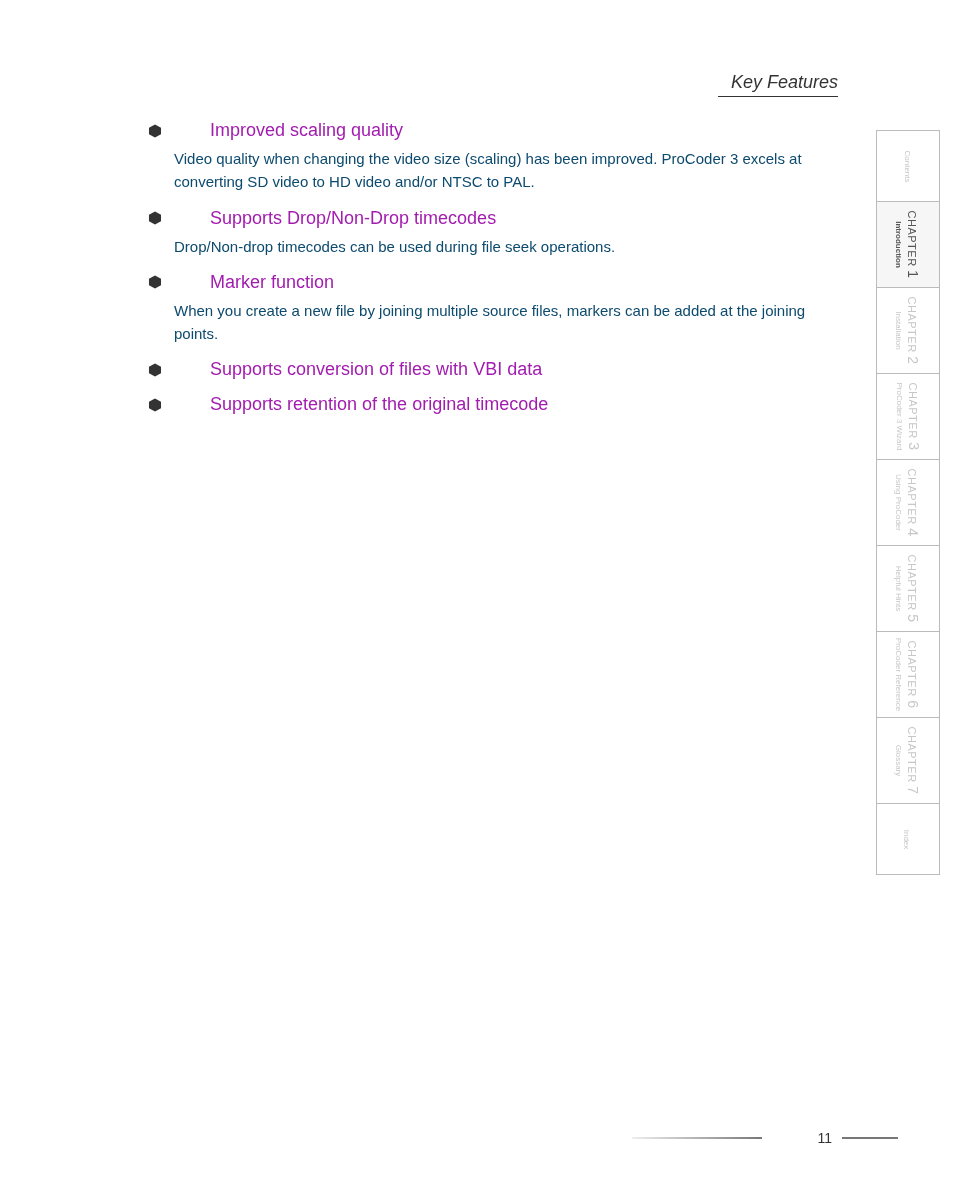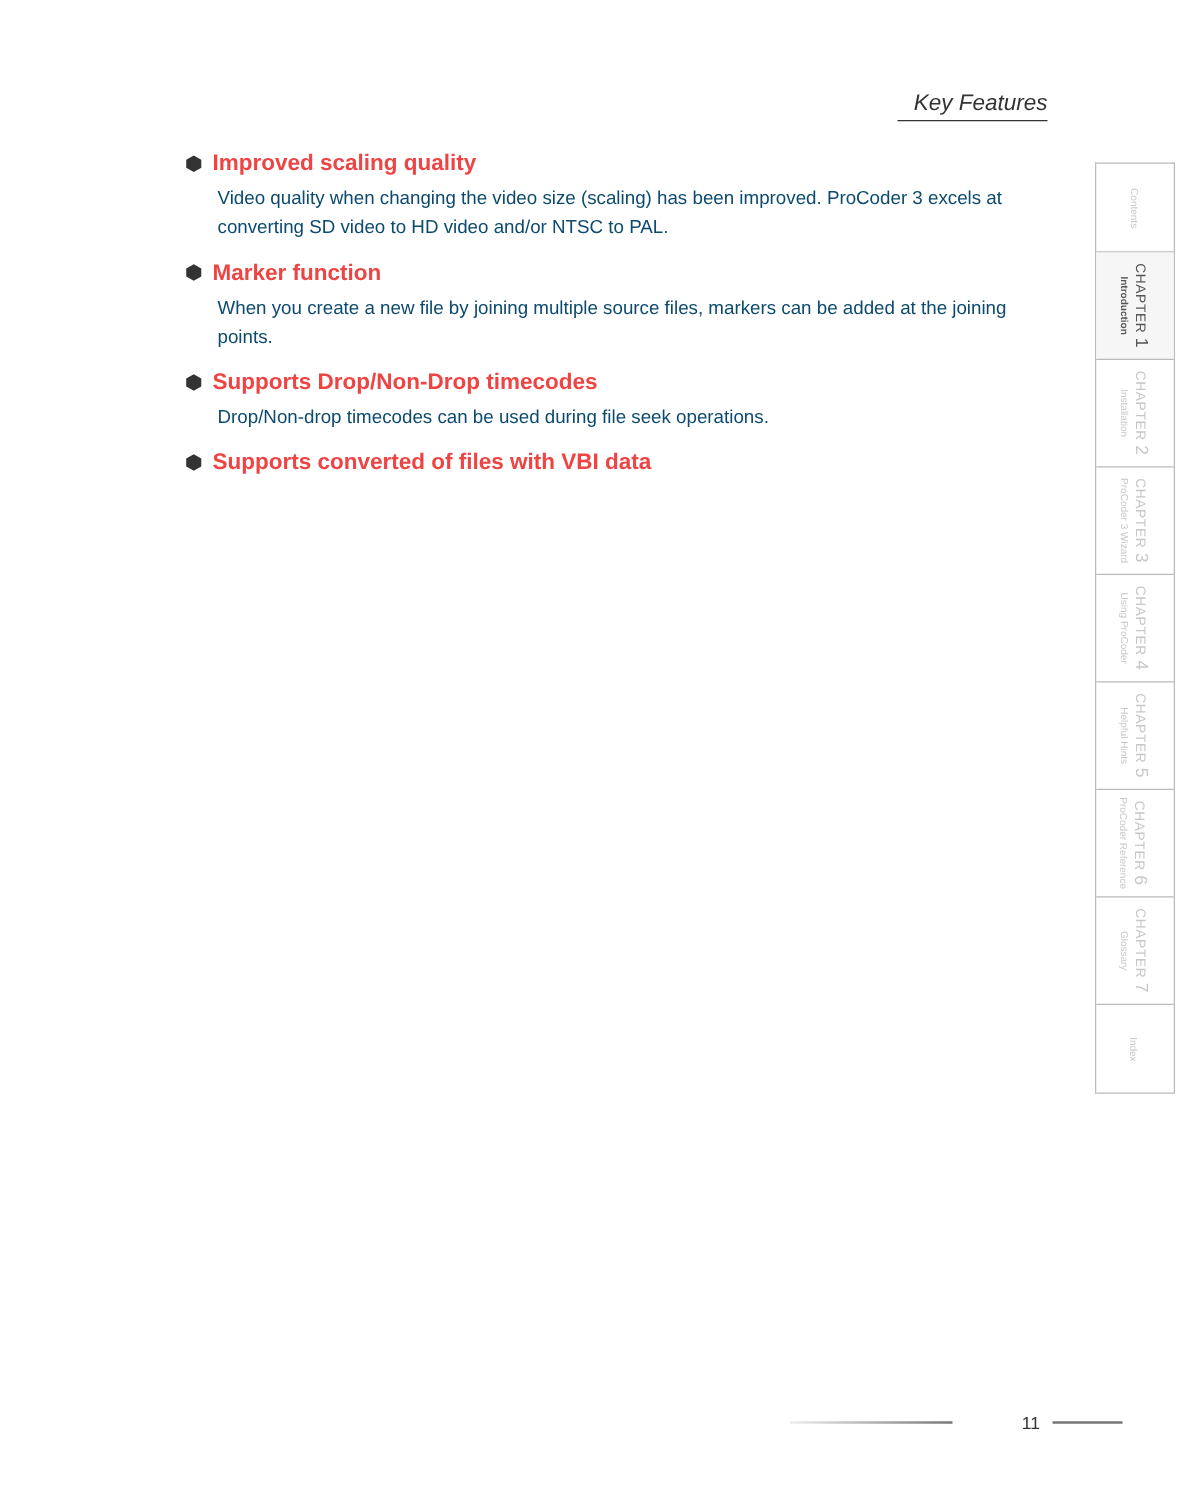--- a/index.html
+++ b/index.html
@@ -3,21 +3,21 @@
 <meta charset="utf-8">
 <style>
   html,body{margin:0;padding:0;background:#fff;font-family:"Helvetica Neue",Helvetica,Arial,sans-serif;color:#4a4a4a;}
   .page{position:relative;width:954px;height:1202px;box-sizing:border-box;}
   .header{position:absolute;right:116px;top:72px;font-style:italic;font-size:18px;color:#333;}
   .header-underline{position:absolute;right:116px;top:96px;width:120px;height:1px;background:#333;}
   .content{position:absolute;left:148px;top:120px;width:690px;}
   .section{margin-bottom:14px;}
   .section-head{display:flex;align-items:center;gap:8px;margin-bottom:6px;}
   .hex{width:14px;height:14px;flex:0 0 14px;}
-  .section-title{font-weight:700;font-size:18px;color:#ef4444;}
+  .section-title{font-weight:400;font-size:18px;color:#a21caf;margin-left:40px;}
   .section-body{margin-left:26px;font-size:15px;line-height:1.55;color:#0c4a6e;}
   .side-tabs{position:absolute;right:14px;top:130px;width:62px;border:1px solid #bbb;border-bottom:none;}
   .tab{height:85px;border-bottom:1px solid #bbb;display:flex;align-items:center;justify-content:center;}
   .tab.short{height:70px;}
   .tab.active{background:#f6f6f6;}
   .tab-inner{transform:rotate(90deg);display:flex;flex-direction:column;align-items:center;white-space:nowrap;}
   .tab-chap{font-size:11px;letter-spacing:0.5px;color:#c7c7c7;}
   .tab-chap .num{font-size:14px;}
   .tab-sub{font-size:8px;color:#c7c7c7;margin-top:2px;}
   .tab.active .tab-chap,.tab.active .tab-sub{color:#555;}
@@ -44,42 +44,48 @@
           </svg>
           <span class="section-title">Improved scaling quality</span>
         </div>
         <div class="section-body">Video quality when changing the video size (scaling) has been improved. ProCoder 3 excels at converting SD video to HD video and/or NTSC to PAL.</div>
       </div>
       <div class="section">
         <div class="section-head">
           <svg class="hex" viewBox="0 0 100 100">
             <polygon points="50,3 93,27 93,73 50,97 7,73 7,27" fill="#333"></polygon>
           </svg>
+          <span class="section-title">Supports Drop/Non-Drop timecodes</span>
+        </div>
+        <div class="section-body">Drop/Non-drop timecodes can be used during file seek operations.</div>
+      </div>
+      <div class="section">
+        <div class="section-head">
+          <svg class="hex" viewBox="0 0 100 100">
+            <polygon points="50,3 93,27 93,73 50,97 7,73 7,27" fill="#333"></polygon>
+          </svg>
           <span class="section-title">Marker function</span>
         </div>
         <div class="section-body">When you create a new file by joining multiple source files, markers can be added at the joining points.</div>
       </div>
       <div class="section">
         <div class="section-head">
           <svg class="hex" viewBox="0 0 100 100">
             <polygon points="50,3 93,27 93,73 50,97 7,73 7,27" fill="#333"></polygon>
           </svg>
-          <span class="section-title">Supports Drop/Non-Drop timecodes</span>
+          <span class="section-title">Supports conversion of files with VBI data</span>
         </div>
-        <div class="section-body">Drop/Non-drop timecodes can be used during file seek operations.</div>
       </div>
       <div class="section">
         <div class="section-head">
           <svg class="hex" viewBox="0 0 100 100">
             <polygon points="50,3 93,27 93,73 50,97 7,73 7,27" fill="#333"></polygon>
           </svg>
-          <span class="section-title">Supports converted of files with VBI data</span>
+          <span class="section-title">Supports retention of the original timecode</span>
         </div>
-      </div>
-      <div class="section">
       </div>
     </div>
 
   <div class="side-tabs">
 
   <div class="tab short">
         <div class="tab-inner">
           <span class="tab-sub">Contents</span>
         </div>
       </div>

